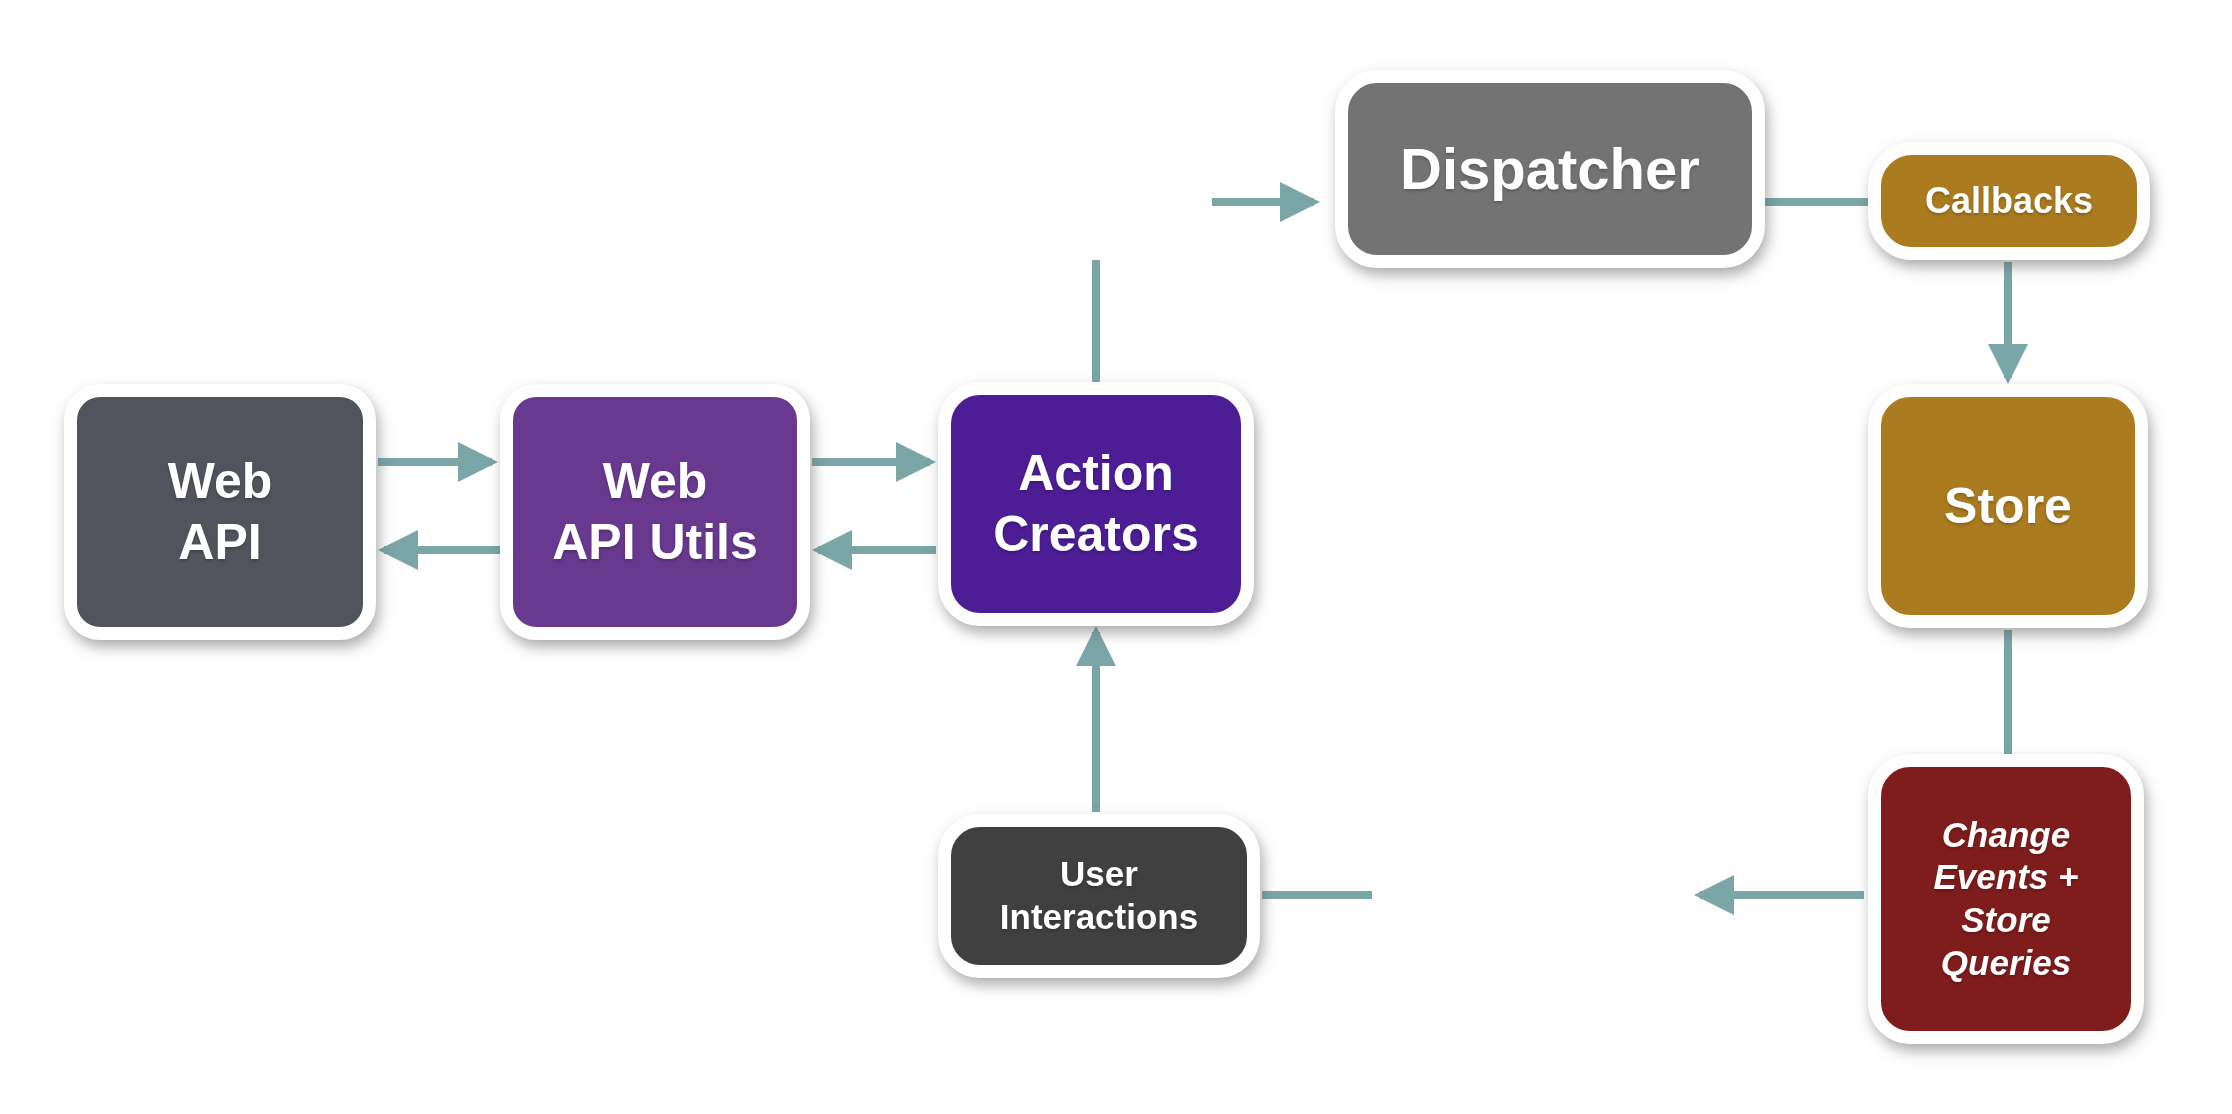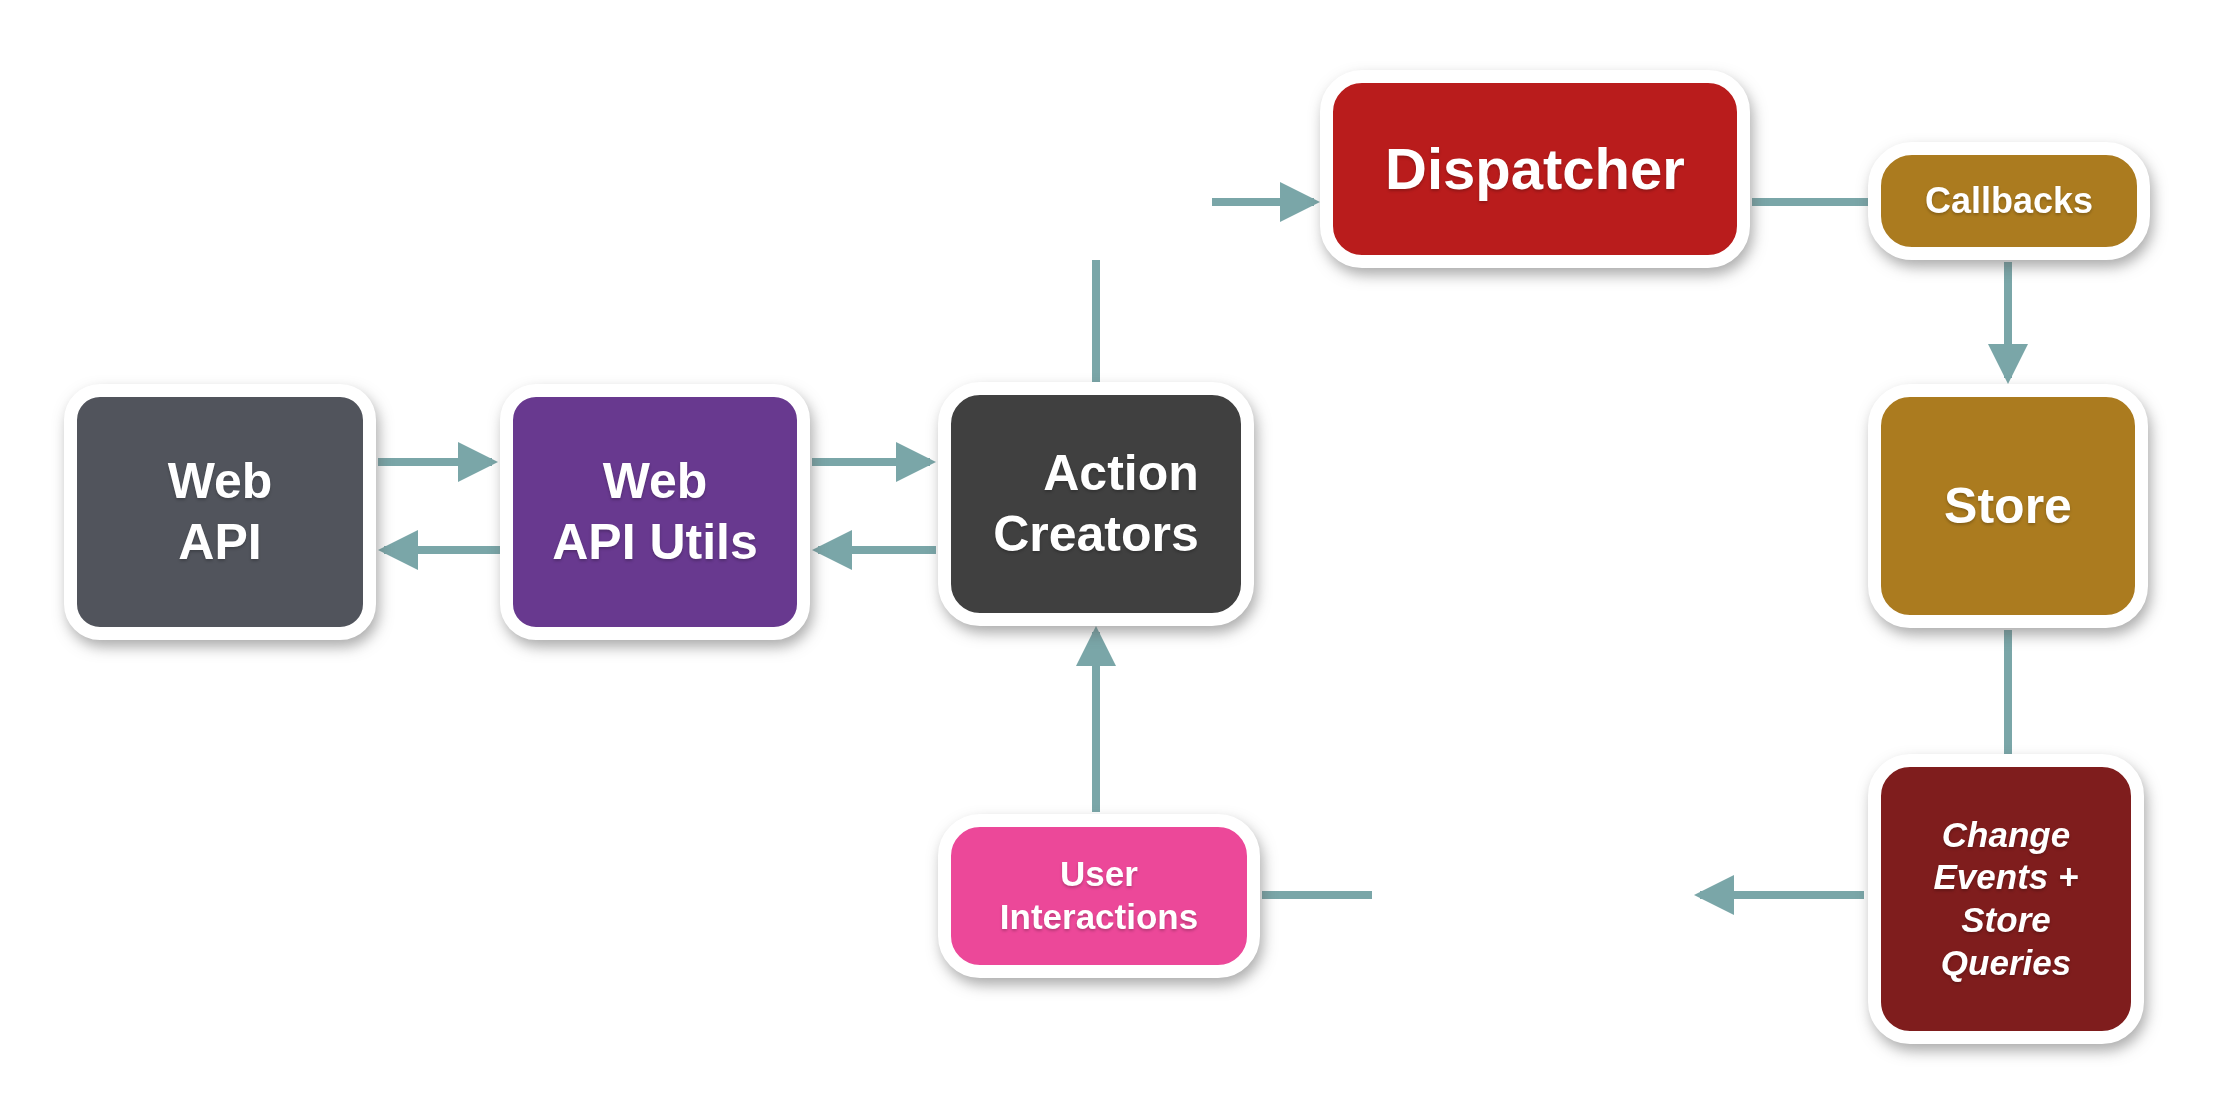--- a/index.html
+++ b/index.html
@@ -84,32 +84,32 @@
 
     <line x1="1096" y1="812" x2="1096" y2="632" stroke-width="8" marker-end="url(#ah)" style="stroke: rgb(122, 166, 168);"></line>
   </svg>
 
   <div class="node" id="n-web-api" style="background-color: rgb(81, 84, 92);">Web
 API</div>
 
   <div class="node" id="n-web-api-utils" style="background-color: rgb(104, 57, 143);">Web
 API Utils</div>
 
-  <div class="node" id="n-action-creators" style="background-color: #404040; text-align: right;">Action
+  <div class="node" id="n-action-creators" style="background-color: #4c1d95;">Action
 Creators</div>
 
 
-  <div class="node" id="n-dispatcher" style="background-color: #b91c1c;">Dispatcher</div>
+  <div class="node" id="n-dispatcher" style="background-color: #737373; margin-left: 15px;">Dispatcher</div>
 
   <div class="node" id="n-callbacks" style="background-color: rgb(171, 123, 31);">Callbacks</div>
 
   <div class="node" id="n-store" style="background-color: rgb(171, 123, 31);">Store</div>
 
   <div class="node" id="n-change-events" style="background-color: #7f1d1d; font-style: italic;">Change
 Events +
 Store
 Queries</div>
 
 
-  <div class="node" id="n-user-interactions" style="background-color: #ec4899;">User
+  <div class="node" id="n-user-interactions" style="background-color: #404040;">User
 Interactions</div>
 
 </div>
 
 </body></html>

